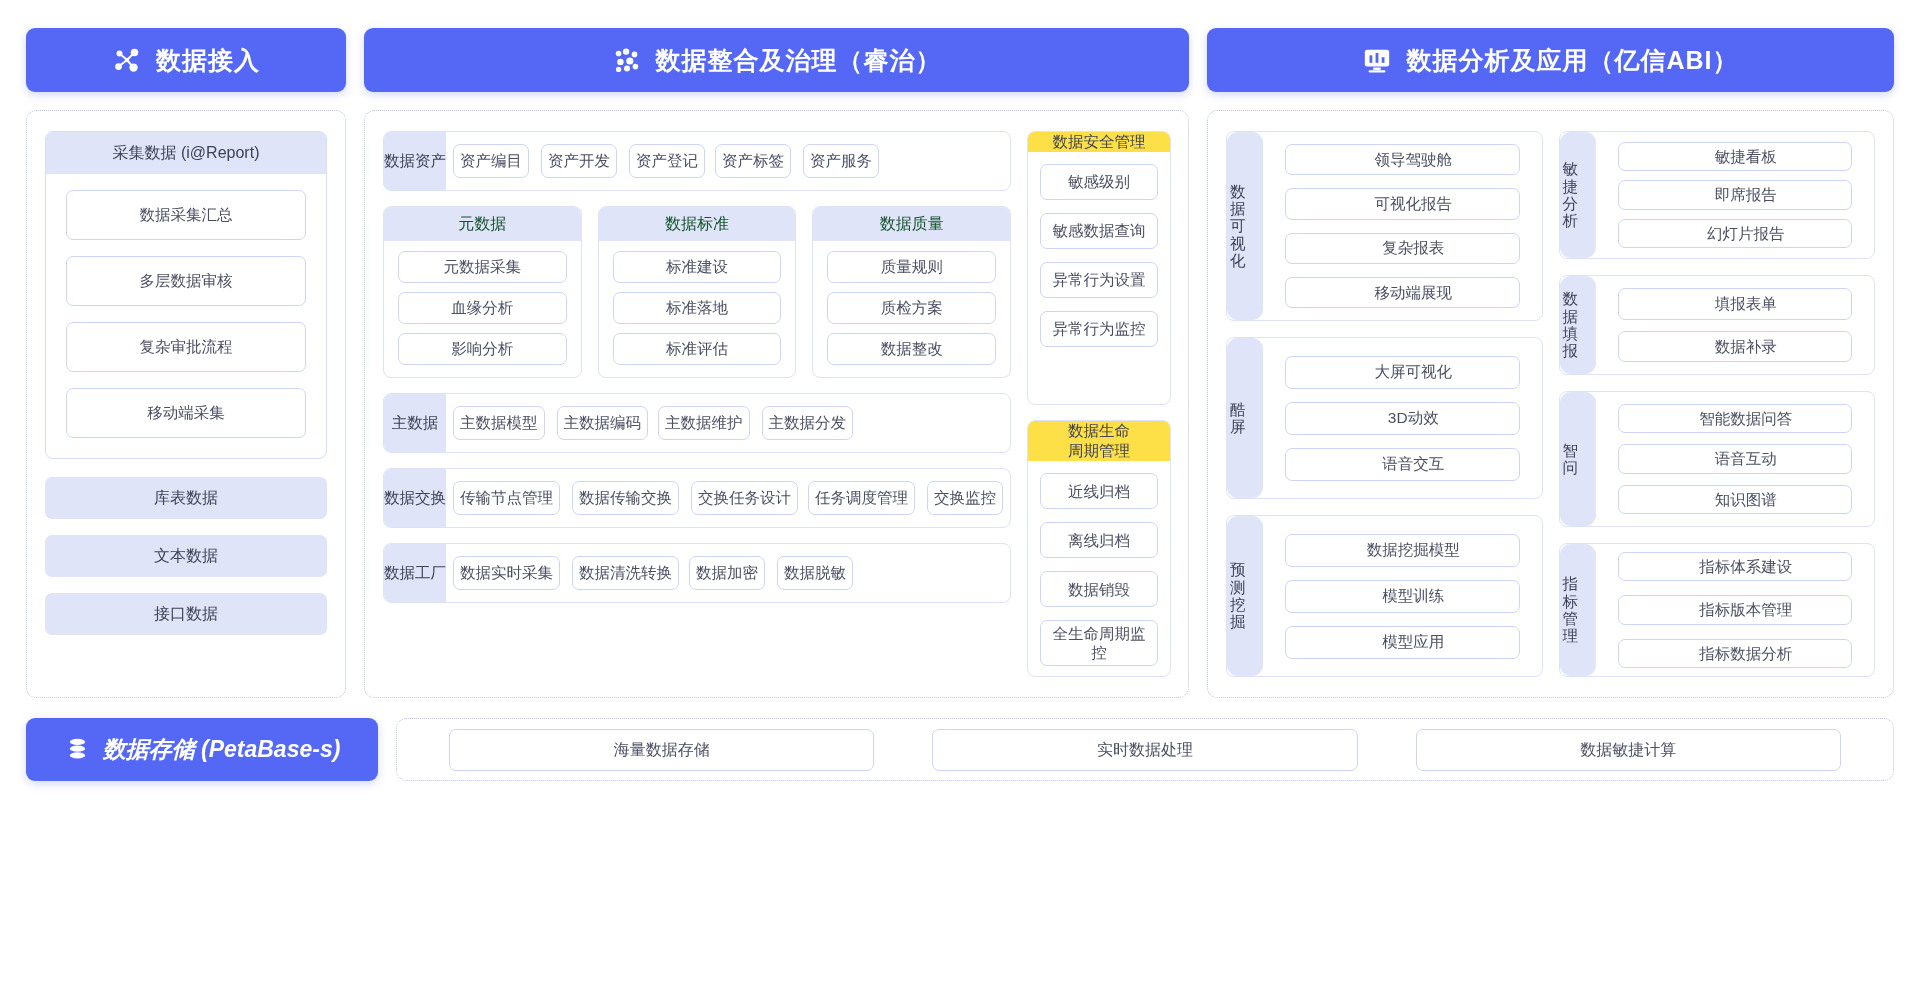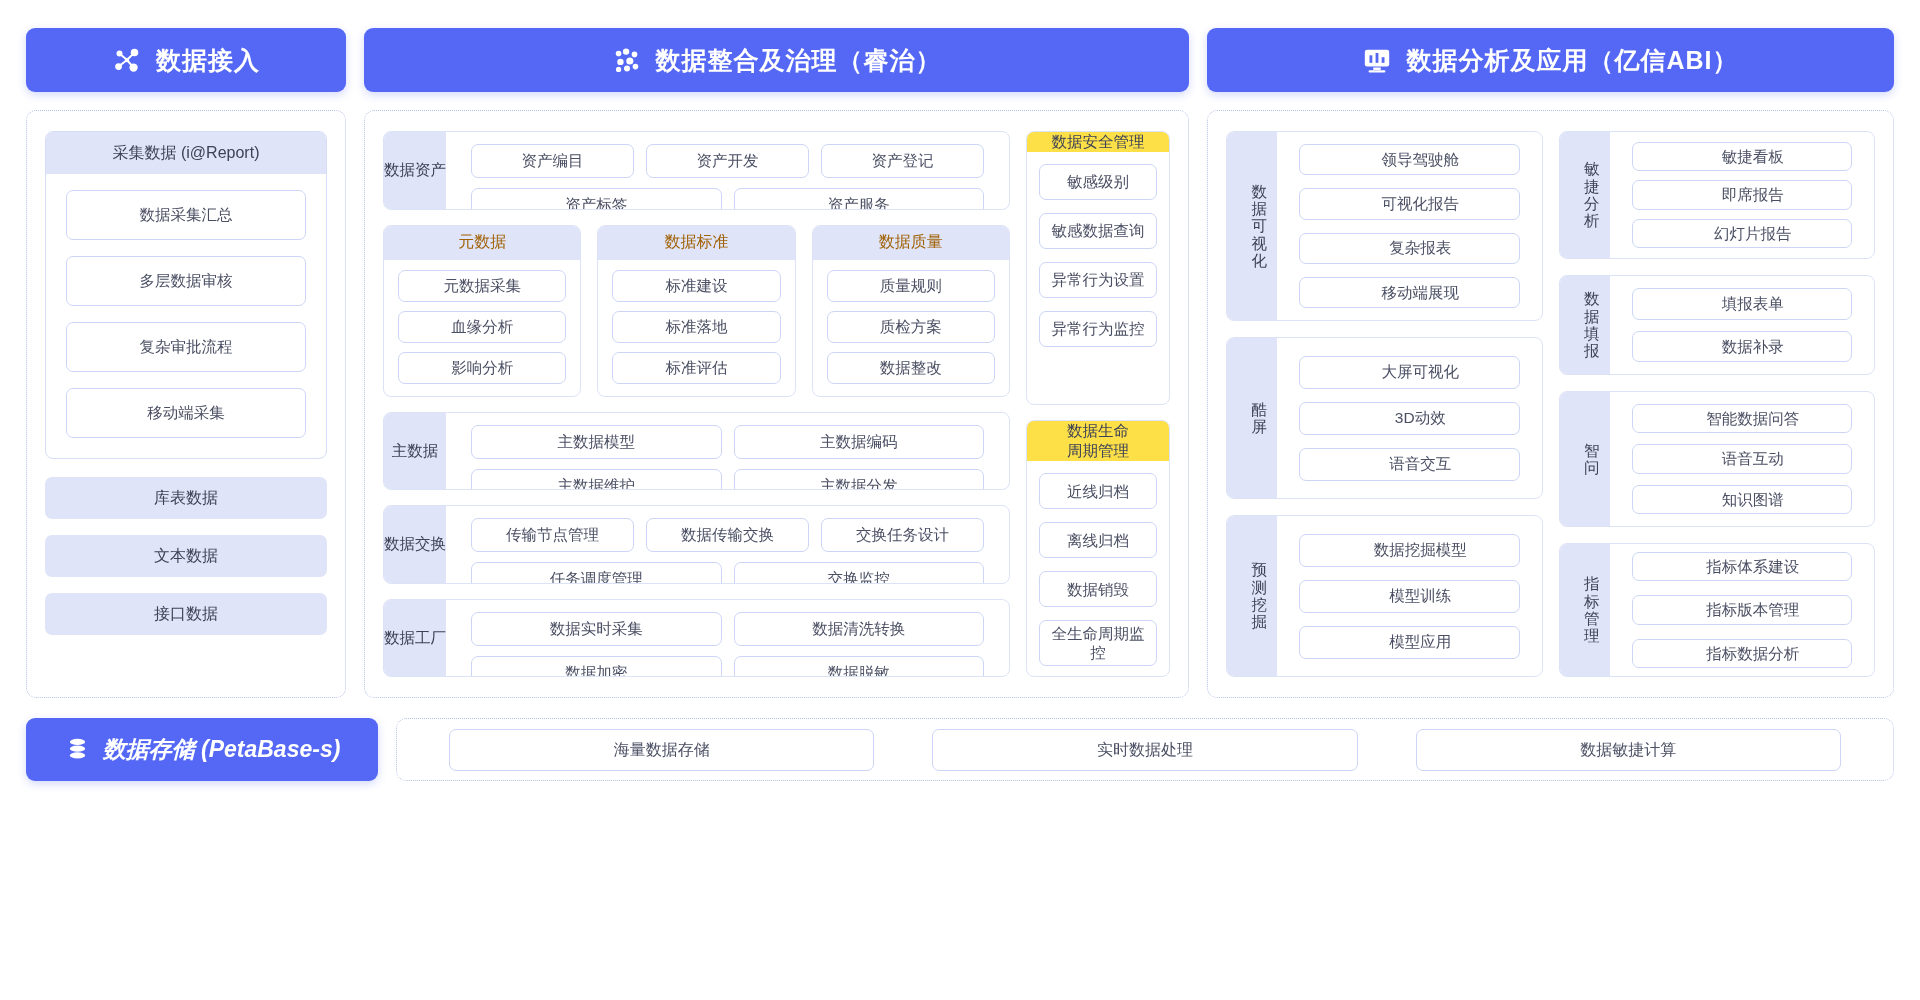--- a/index.html
+++ b/index.html
@@ -143,40 +143,40 @@
     color: #3d4257;
     font-size: 15.5px;
     display: flex;
     align-items: center;
     justify-content: center;
     text-align: center;
     line-height: 1.3;
   }
   .rowblock-items {
     flex: 1 1 auto;
-    padding: 12px 25px;
-    display: flex;
-    flex-direction: column;
+    padding: 12px 7px;
+    display: flex;
+    flex-direction: row;
     gap: 10px;
   }
   .rowblock-items .rb-row { display: flex; gap: 12px; }
   .rowblock-items .rb-row .pill { height: 34px; flex: 1 1 0; }
 
   
   .trio { display: flex; gap: 16px; }
   .trio-card {
     flex: 1 1 0;
     border: 1px solid #dde3f7;
     border-radius: 8px;
     overflow: hidden;
     background: #fff;
   }
   .trio-title {
     background: #dfe4f8;
-    color: #a16207;
+    color: #14532d;
     font-size: 16px;
     height: 34px;
     display: flex;
     align-items: center;
     justify-content: center;
   }
   .trio-items {
     padding: 10px 14px 12px 14px;
     display: flex;
     flex-direction: column;
@@ -223,25 +223,26 @@
     background: #fff;
   }
   .vblock-label {
     flex: 0 0 30px;
     background: #dfe4f8;
     color: #3d4257;
     font-size: 15.5px;
     display: flex;
     align-items: center;
     justify-content: center;
-    text-align: right;
+    text-align: left;
     line-height: 1.12;
     writing-mode: horizontal-tb;
     word-break: break-all;
-    padding: 0 10px;
+    padding: 0 3px;
+    border-radius: 11px;
   }
   .vblock-items {
     flex: 1 1 auto;
     padding: 12px 22px;
     display: flex;
     flex-direction: column;
     gap: 13px;
     justify-content: center;
   }
   .vblock-items .pill { height: 33px; padding-left: 28px; }

